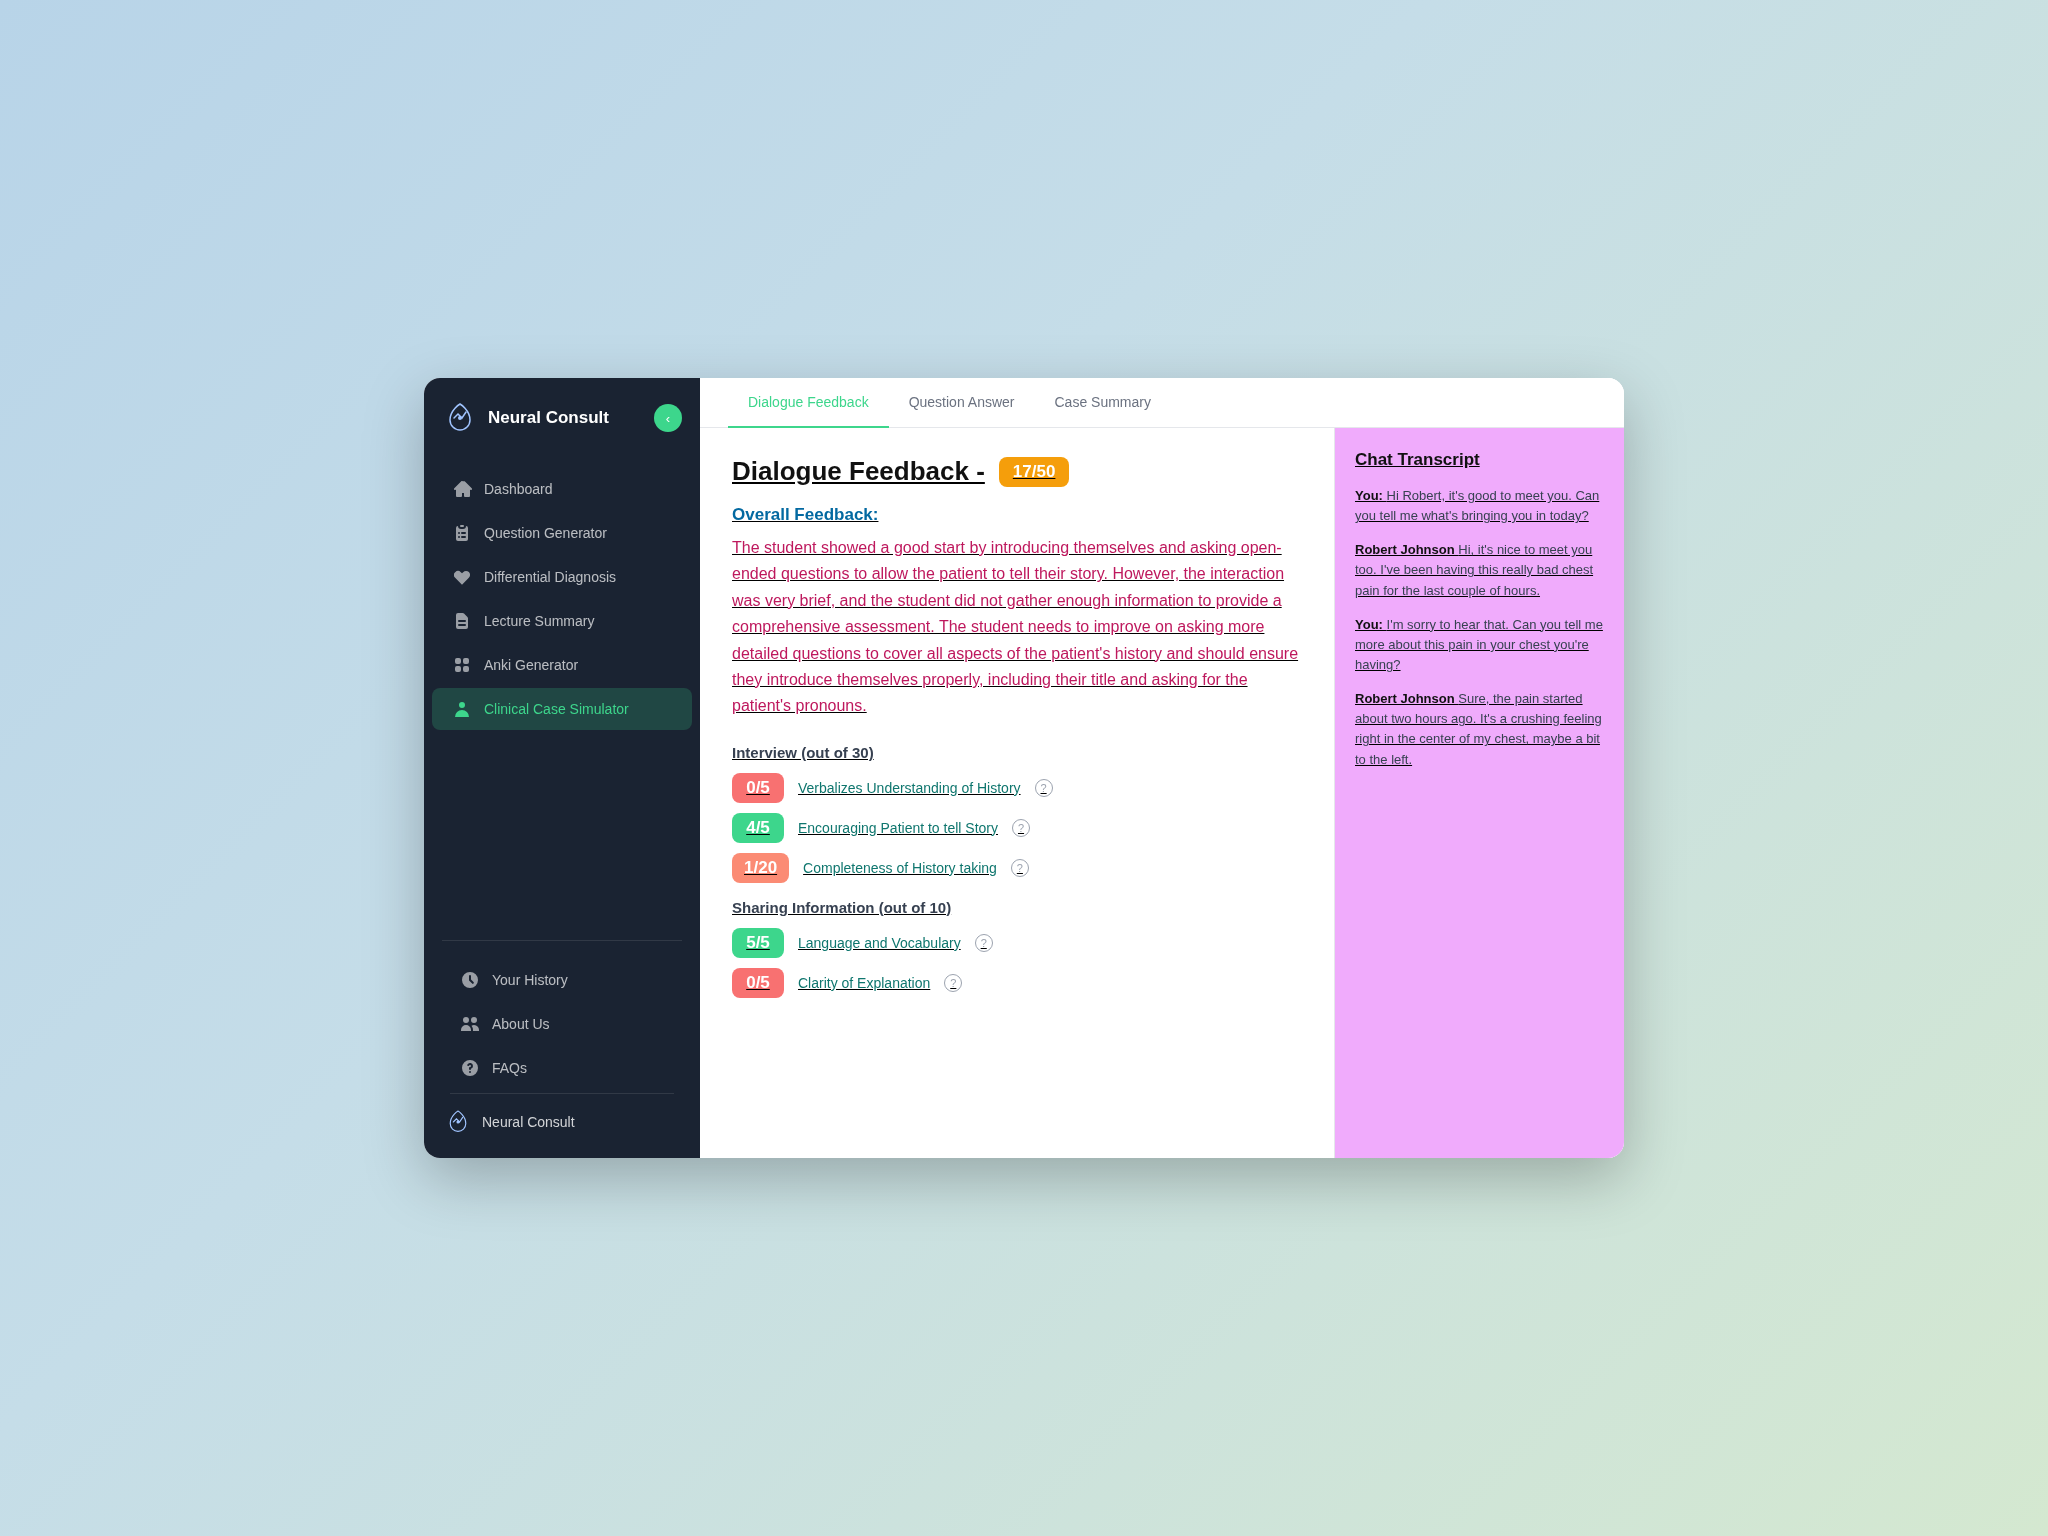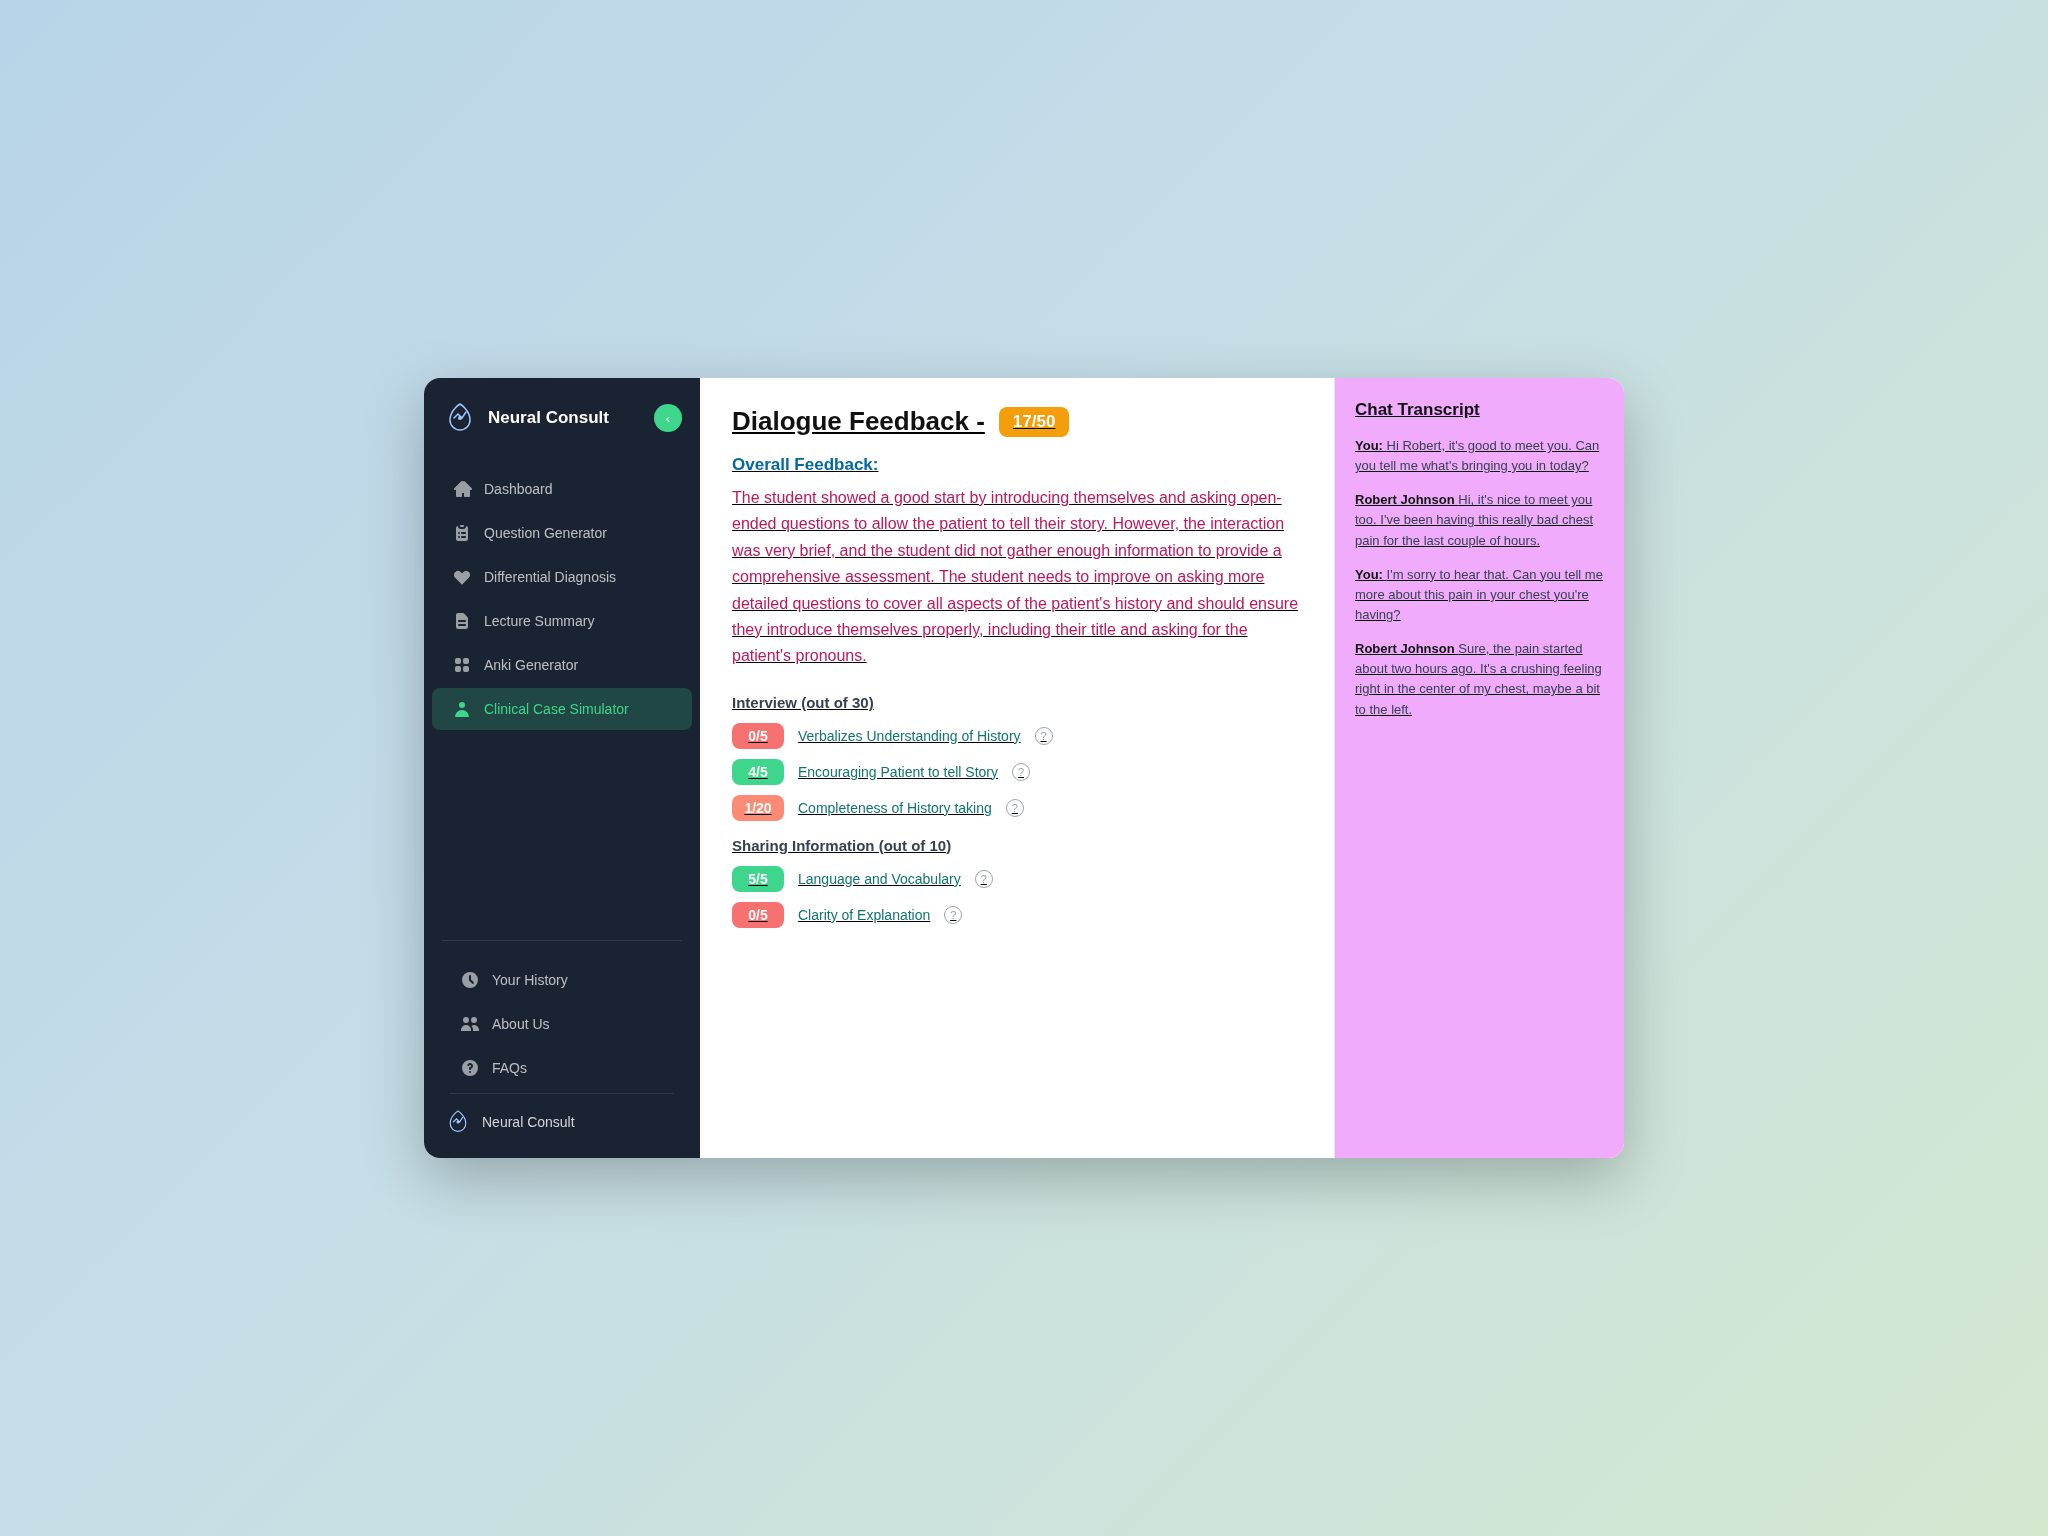--- a/index.html
+++ b/index.html
@@ -190,21 +190,21 @@
     }
     .score-row {
       display: flex;
       align-items: center;
       gap: 14px;
       margin-bottom: 10px;
     }
     .score-pill {
       padding: 5px 12px;
       border-radius: 8px;
-      font-size: 14px;
+      font-size: 17px;
       font-weight: 700;
       color: #fff;
       min-width: 52px;
       text-align: center;
     }
     .score-pill.red { background: #f87171; }
     .score-pill.green { background: #3dd68c; }
     .score-pill.salmon { background: #fb8b74; }
     .score-row-label {
       font-size: 14px;
@@ -345,20 +345,25 @@
           <path d="M12 18 l4 -4 l4 4 l4 -6" stroke="#a0c4ff" stroke-width="1.5" fill="none" stroke-linecap="round"></path>
           <circle cx="18" cy="18" r="2" fill="#a0c4ff"></circle>
         </svg>
         <span>Neural Consult</span>
       </div>
     </div>
   </div>
 
   <div class="main-content">
 
+    <div class="tabs-bar">
+      <div class="tab active">Dialogue Feedback</div>
+      <div class="tab">Question Answer</div>
+      <div class="tab">Case Summary</div>
+    </div>
 
     <div class="content-area">
 
       <div class="feedback-panel">
         <div class="feedback-title-row">
           <span class="feedback-title">Dialogue Feedback -</span>
           <span class="score-badge">17/50</span>
         </div>
 
         <div class="overall-label">Overall Feedback:</div>

